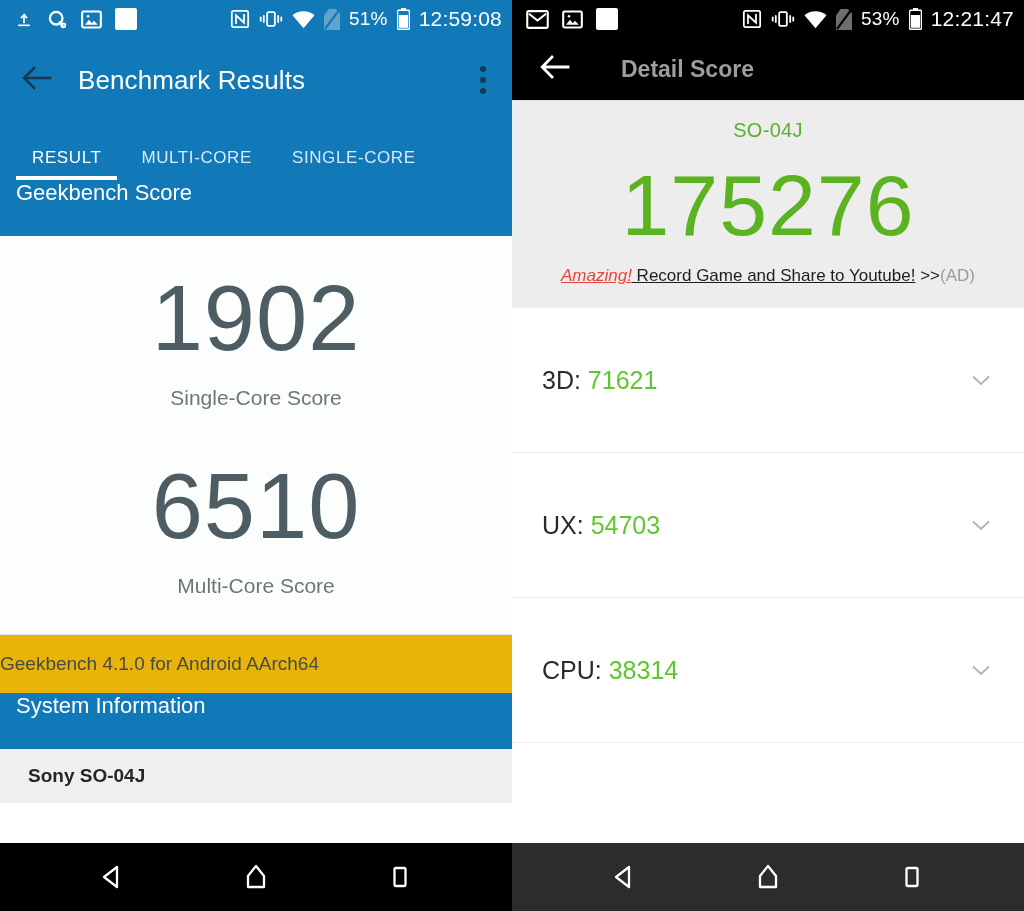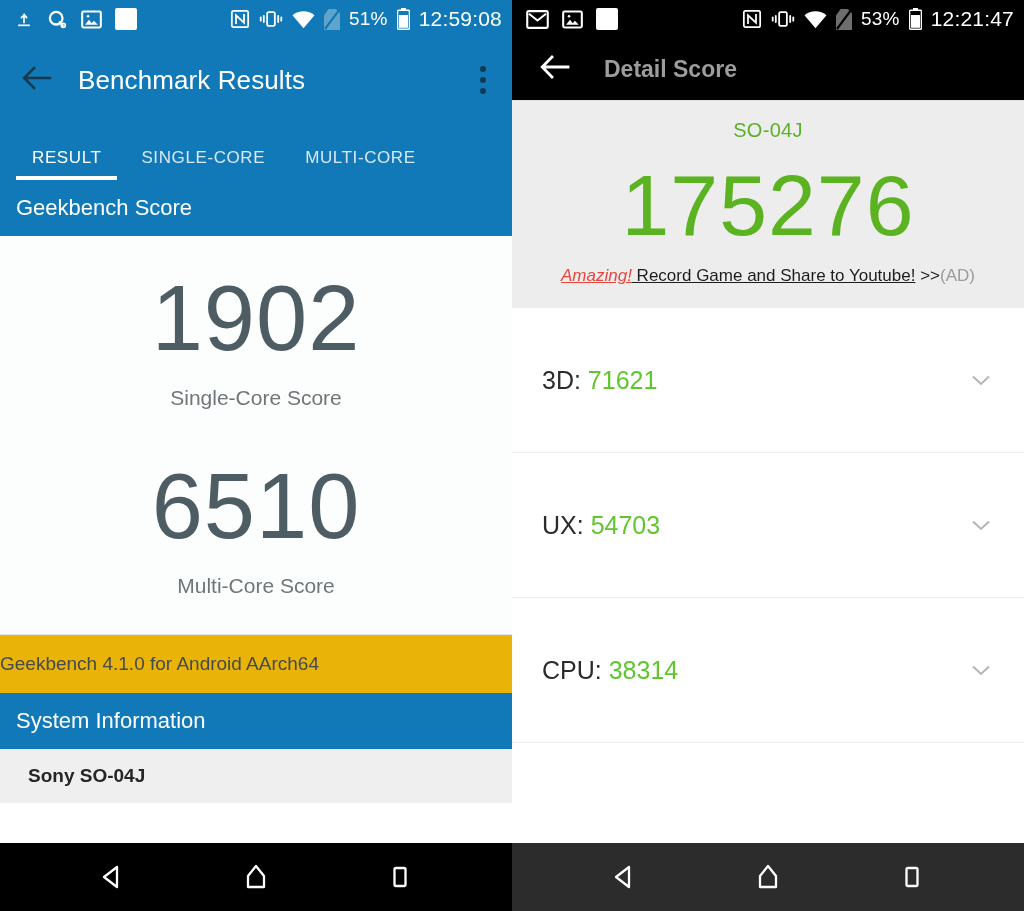--- a/index.html
+++ b/index.html
@@ -52,21 +52,21 @@
     color:#ffffff; font-size:17px; letter-spacing:.6px;
     padding:0 16px 12px 16px; position:relative;
   }
   .gb-tab.inactive { color:#d7e9f5; }
   .gb-tab.active::after {
     content:""; position:absolute; left:0; right:0; bottom:0;
     height:4px; background:#ffffff;
   }
 
   .gb-section {
-    background:#1279b8; height:56px; display:flex; align-items:center;
+    background:#1279b8; height:56px; display:flex; align-items:flex-start;
     padding-left:16px;
   }
   .gb-section-title { color:#ffffff; font-size:22px; font-weight:400; }
 
   .gb-body { background:#fcfdfd; }
   .gb-scoreblock { text-align:center; }
   .gb-scoreblock.first { padding:36px 0 18px 0; }
   .gb-scoreblock.second { padding:32px 0 36px 0; }
   .gb-bignum {
     font-size:92px; color:#4e5c64; font-weight:300; line-height:1;
@@ -81,20 +81,21 @@
   }
   .gb-sysinfo-row {
     height:54px; display:flex; align-items:center; padding-left:28px;
     background:#efefef; font-size:19px; color:#262626; font-weight:bold;
   }
 
   
   .an-appbar {
     background:#000000; height:62px; display:flex; align-items:center;
     padding-left:28px;
+    gap:17px;
   }
   .an-title { color:#9d9d9d; font-size:23px; font-weight:bold; margin-left:34px; }
 
   .an-hero {
     background:#ededed; padding:18px 0 22px 0; text-align:center;
     border-top:1px solid #e2e2e2;
   }
   .an-device { color:#5cb02a; font-size:20px; letter-spacing:.3px; }
   .an-bignum {
     color:#5cb321; font-size:86px; font-weight:400; line-height:1.05;
@@ -201,22 +202,22 @@
       <span class="gb-title">Benchmark Results</span>
       <span class="gb-kebab">
           <i></i>
           <i></i>
           <i></i>
         </span>
     </div>
 
     <div class="gb-tabs">
       <span class="gb-tab active">RESULT</span>
+      <span class="gb-tab inactive">MULTI-CORE</span>
       <span class="gb-tab inactive">SINGLE-CORE</span>
-      <span class="gb-tab inactive">MULTI-CORE</span>
     </div>
 
     <div class="gb-section">
       <span class="gb-section-title">Geekbench Score</span>
     </div>
 
     <div class="gb-body">
       <div class="gb-scoreblock first">
         <div class="gb-bignum">1902</div>
         <div class="gb-sublabel">Single-Core Score</div>

